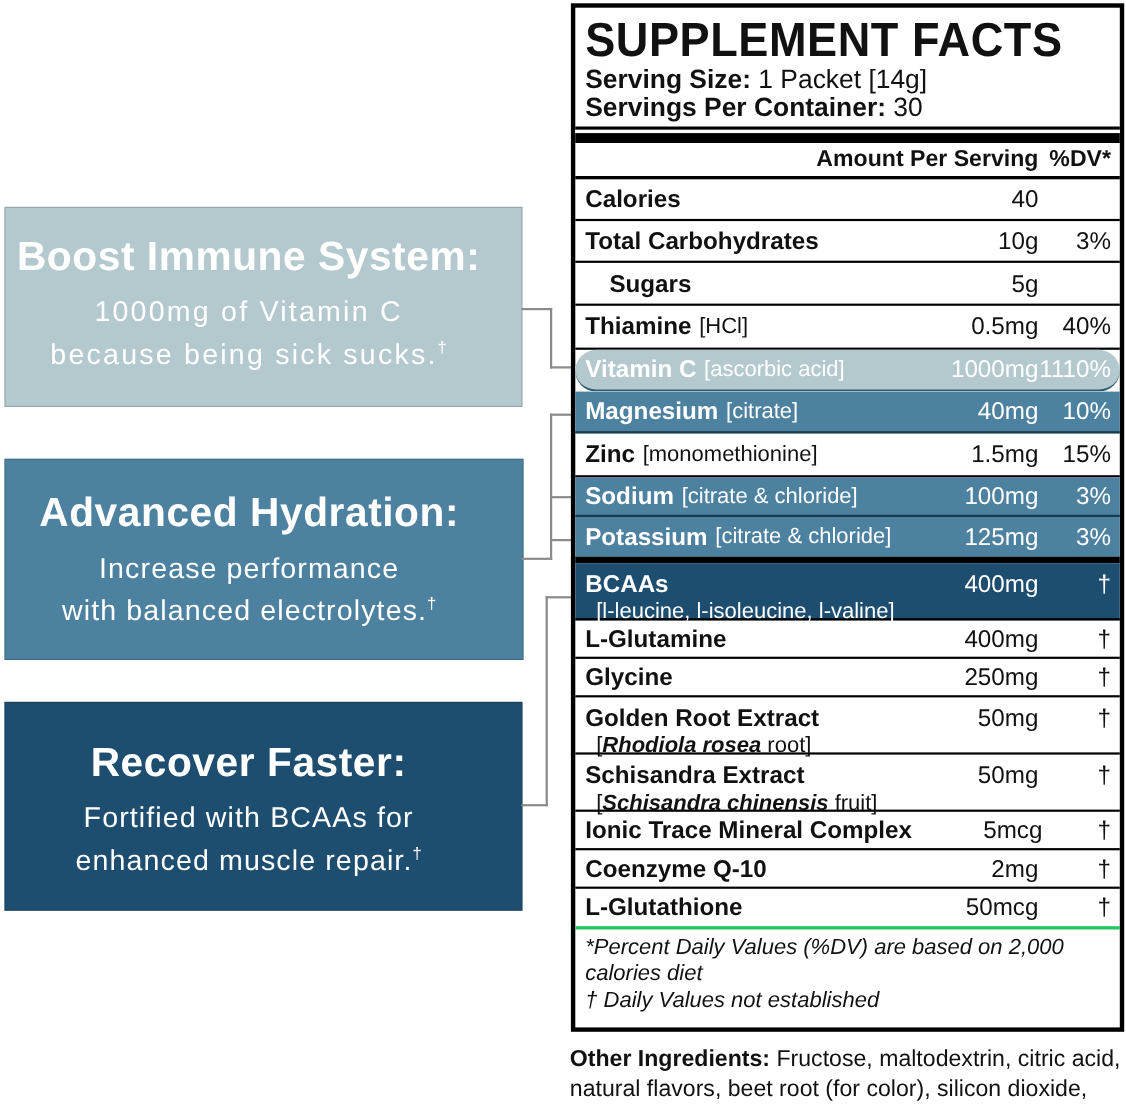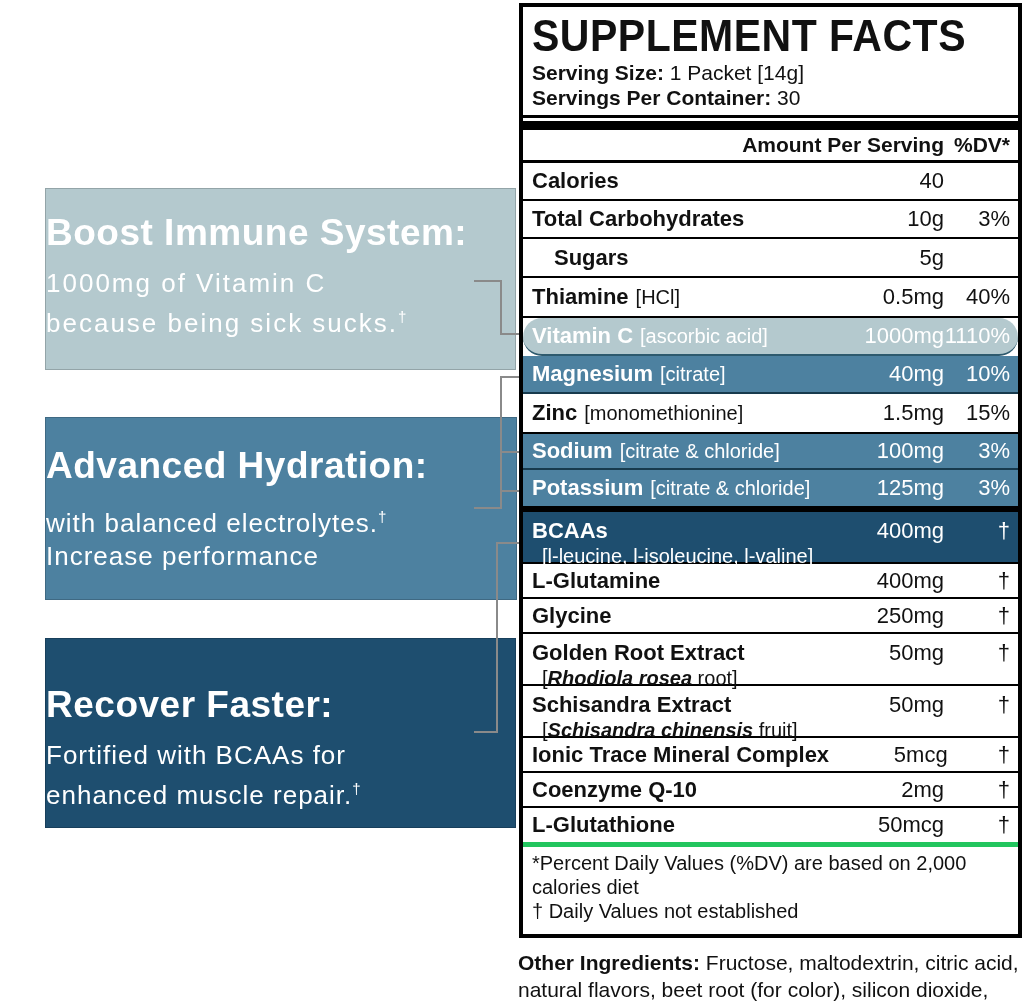--- a/index.html
+++ b/index.html
@@ -3,46 +3,46 @@
 <meta charset="utf-8">
 <style>
   html,body{margin:0;padding:0;background:#fff;}
   body{
     width:1024px;height:1006px;position:relative;overflow:hidden;
     font-family:"Liberation Sans",sans-serif;color:#111;
   }
 
   
   .callout{
-    position:absolute;box-sizing:border-box;color:#fff;text-align:left;
-    padding-right:27px;border:1px solid rgba(0,0,0,.18);margin-left:41px;
+    position:absolute;box-sizing:border-box;color:#fff;text-align:center;
+    padding-right:27px;border:1px solid rgba(0,0,0,.18);
   }
   .callout .title{font-weight:bold;font-size:37px;line-height:44px;letter-spacing:.5px;}
   .callout .cline{font-size:26px;line-height:33px;letter-spacing:2px;}
   .callout sup{font-size:58%;vertical-align:super;letter-spacing:0;}
   #callout-immune{left:4px;top:188px;width:471px;height:182px;padding-top:22px;}
   #callout-hydration{left:4px;top:417px;width:472px;height:183px;padding-top:26px;}
-  #callout-recover{left:4px;top:638px;width:471px;height:190px;padding-top:44px;}
+  #callout-recover{left:4px;top:638px;width:471px;height:190px;padding-top:32px;}
   .callout .sub{margin-top:12px;}
   #callout-hydration .cline,#callout-recover .cline{letter-spacing:1px;}
 
   
   .conn{position:absolute;background:#8a8a8a;}
 
   
   .facts{
     position:absolute;left:519px;top:3px;width:503px;height:935px;
     box-sizing:border-box;border:4px solid #000;background:#fff;
   }
   .lhead{box-sizing:border-box;height:111px;border-bottom:3px solid #000;padding:5px 8px 0 9px;}
   .ltitle{
     font-weight:bold;font-size:41px;line-height:48px;white-space:nowrap;
     letter-spacing:.5px;transform:scaleY(1.06);transform-origin:0 50%;
   }
-  .sline{font-size:21px;line-height:25px;}
+  .sline{font-size:24px;line-height:25px;}
   .sline b{font-weight:bold;}
   .gap{height:3px;background:#fff;}
   .bar{height:9px;background:#000;}
 
   .row{
     box-sizing:border-box;display:flex;align-items:center;
     padding:0 8px 0 9px;border-bottom:2px solid #000;font-size:22px;
   }
   .row .name{font-weight:bold;white-space:nowrap;}
   .row .bracket{font-weight:normal;font-size:20px;margin-left:7px;flex:1;text-align:left;white-space:nowrap;}
@@ -59,22 +59,22 @@
   .mid{background:#4d81a0;color:#fff;border-bottom-color:#173a4d;}
   .dark{background:#1e4e6f;color:#fff;}
   .noborder{border-bottom:0;}
 
   .tall{display:block;height:52px;padding-top:6px;}
   .tall .line1{display:flex;align-items:center;}
   .tall .sub{font-size:20px;line-height:24px;padding-left:10px;white-space:nowrap;}
   .tall .sub .bi{font-style:italic;font-weight:bold;}
 
   .footnote{
-    box-sizing:border-box;height:56px;border-top:5px solid #22c55e;
-    padding:4px 8px 0 9px;font-size:20px;line-height:24px;
+    box-sizing:border-box;height:56px;border-top:3px solid #22c55e;
+    padding:4px 8px 0 9px;font-style:italic;font-size:20px;line-height:24px;
   }
 
   .other{
     position:absolute;left:518px;top:949px;width:506px;
     font-size:21px;line-height:27px;
   }
   .other b{font-weight:bold;}
 </style>
 </head>
 <body>
@@ -83,22 +83,22 @@
   <div class="title">Boost Immune System:</div>
   <div class="sub">
     <div class="cline"><span>1000mg of Vitamin C</span></div>
     <div class="cline"><span>because being sick sucks.</span><sup>†</sup></div>
   </div>
 </div>
 
 <div class="callout" id="callout-hydration" style="background:#4d81a0;">
   <div class="title">Advanced Hydration:</div>
   <div class="sub">
+    <div class="cline"><span>Increase performance</span></div>
     <div class="cline"><span>with balanced electrolytes.</span><sup>†</sup></div>
-    <div class="cline"><span>Increase performance</span></div>
   </div>
 </div>
 
 <div class="callout" id="callout-recover" style="background:#1e4e6f;">
   <div class="title">Recover Faster:</div>
   <div class="sub">
     <div class="cline"><span>Fortified with BCAAs for</span></div>
     <div class="cline"><span>enhanced muscle repair.</span><sup>†</sup></div>
   </div>
 </div>

